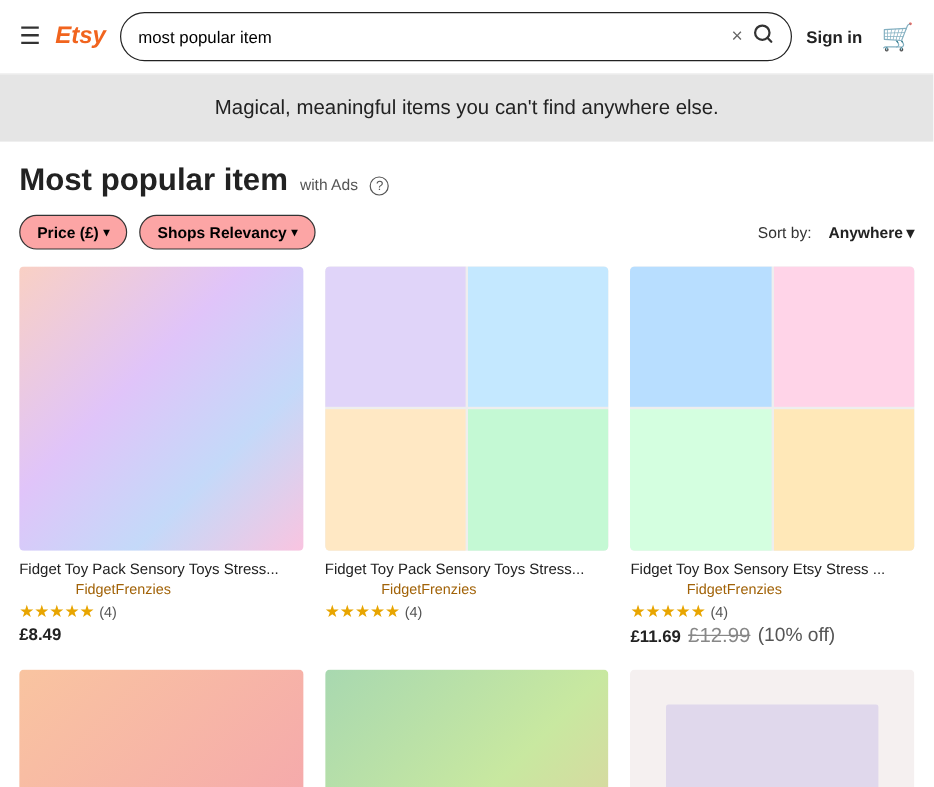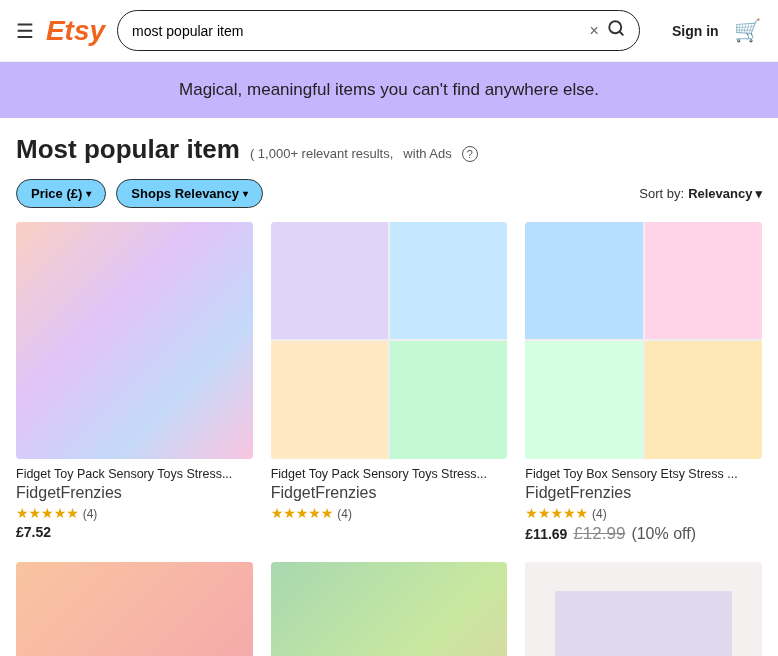--- a/index.html
+++ b/index.html
@@ -1,65 +1,65 @@
 <!DOCTYPE html>
 <html><head>
   <meta charset="utf-8">
   <style>
     * { margin: 0; padding: 0; box-sizing: border-box; }
     body { font-family: -apple-system, BlinkMacSystemFont, 'Segoe UI', Helvetica, Arial, sans-serif; font-size: 14px; background: #fff; width: 778px; overflow-x: hidden; }
 
     
     .header { display: flex; align-items: center; padding: 10px 16px; gap: 12px; border-bottom: 1px solid #eee; }
-    .logo { color: #F1641E; font-size: 28px; font-weight: bold; font-style: italic; flex-shrink: 0; }
+    .logo { color: #F1641E; font-size: 20px; font-weight: bold; font-style: italic; flex-shrink: 0; }
     .hamburger { font-size: 20px; color: #333; cursor: pointer; flex-shrink: 0; }
     .search-bar { flex: 1; display: flex; align-items: center; border: 1.5px solid #222; border-radius: 24px; padding: 8px 14px; gap: 8px; }
     .search-bar input { flex: 1; border: none; outline: none; font-size: 14px; background: transparent; }
     .search-bar .clear-btn { cursor: pointer; color: #666; font-size: 16px; }
     .search-bar .search-btn { cursor: pointer; color: #333; font-size: 18px; }
     .header-actions { display: flex; align-items: center; gap: 16px; }
-    .sign-in { font-size: 14px; font-weight: 600; color: #222; cursor: pointer; margin-left: 20px; }
+    .sign-in { font-size: 14px; font-weight: 600; color: #222; cursor: pointer; }
     .cart-icon { font-size: 22px; color: #333; cursor: pointer; }
 
     
-    .banner { background: #c4b5fd; text-align: center; padding: 18px 20px; }
+    .banner { background: #e5e5e5; text-align: center; padding: 18px 20px; }
     .banner p { font-size: 17px; color: #222; }
 
     
     .content { padding: 16px 16px 0; }
     .page-title-row { display: flex; align-items: baseline; gap: 10px; margin-bottom: 14px; }
     .page-title { font-size: 26px; font-weight: 700; color: #222; }
     .result-meta { font-size: 13px; color: #555; }
     .help-icon { display: inline-block; width: 16px; height: 16px; border-radius: 50%; border: 1.5px solid #555; text-align: center; line-height: 14px; font-size: 11px; color: #555; cursor: pointer; }
 
     
     .filter-row { display: flex; align-items: center; margin-bottom: 14px; gap: 10px; }
-    .filter-btn { border: 1.5px solid #333; border-radius: 20px; padding: 6px 14px; font-size: 13px; font-weight: 600; background: #7dd3fc; cursor: pointer; display: flex; align-items: center; gap: 4px; }
+    .filter-btn { border: 1.5px solid #333; border-radius: 20px; padding: 6px 14px; font-size: 13px; font-weight: 600; background: #fca5a5; cursor: pointer; display: flex; align-items: center; gap: 4px; }
     .filter-btn .chevron { font-size: 10px; }
-    .sort-row { margin-left: auto; display: flex; align-items: center; gap: 4px; }
+    .sort-row { margin-left: auto; display: flex; align-items: center; gap: 14px; }
     .sort-label { font-size: 13px; color: #333; }
     .sort-value { font-size: 13px; font-weight: 600; color: #222; cursor: pointer; display: flex; align-items: center; gap: 3px; }
 
     
     .product-grid { display: grid; grid-template-columns: repeat(3, 1fr); gap: 18px; }
     .product-card { cursor: pointer; }
     .product-img { width: 100%; aspect-ratio: 1; background: #eee; border-radius: 4px; overflow: hidden; margin-bottom: 8px; }
     .img-2-grid { display: grid; grid-template-columns: 1fr 1fr; grid-template-rows: 1fr 1fr; width: 100%; height: 100%; gap: 2px; }
     .img-2-grid .sq1 { background: #e8d5ff; }
     .img-2-grid .sq2 { background: #d5e8ff; }
     .img-2-grid .sq3 { background: #d5ffe8; }
     .img-2-grid .sq4 { background: #fff3d5; }
     .img-3-grid { display: grid; grid-template-columns: 1fr 1fr; grid-template-rows: 1fr 1fr; width: 100%; height: 100%; gap: 2px; }
     .img-3-grid .sq1 { background: #ffe8d5; }
     .img-3-grid .sq2 { background: #d5ffee; }
     .img-3-grid .sq3 { background: #ffd5e8; }
     .img-3-grid .sq4 { background: #e8d5ff; }
 
     .product-title { font-size: 12.5px; color: #222; margin-bottom: 3px; white-space: nowrap; overflow: hidden; text-overflow: ellipsis; }
-    .product-shop { font-size: 16px; color: #404040; margin-bottom: 3px; }
+    .product-shop { font-size: 12px; color: #a16207; margin-bottom: 3px; margin-left: 47px; }
     .price-row { display: flex; align-items: center; gap: 6px; margin-top: 3px; }
     .price { font-size: 14px; font-weight: 700; color: #222; }
     .original-price { font-size: 17px; color: #888; text-decoration: line-through; }
     .discount { font-size: 16px; color: #555; }
   </style>
 </head>
 <body>
 
 <div class="header">
   <span class="hamburger">☰</span>
@@ -81,53 +81,52 @@
 </div>
 
 <div class="banner">
   <p>Magical, meaningful items you can't find anywhere else.</p>
 </div>
 
 <div class="content">
 
   <div class="page-title-row">
     <span class="page-title">Most popular item</span>
-    <span class="result-meta">( 1,000+ relevant results,</span>
     <span class="result-meta">with Ads</span>
     <span class="help-icon">?</span>
   </div>
 
   <div class="filter-row">
     <button class="filter-btn">
       <span>Price (£)</span>
       <span class="chevron">▾</span>
     </button>
     <button class="filter-btn">
       <span>Shops Relevancy</span>
       <span class="chevron">▾</span>
     </button>
     <div class="sort-row">
       <span class="sort-label">Sort by:</span>
       <span class="sort-value">
-        <span>Relevancy</span>
+        <span>Anywhere</span>
         <span>▾</span>
       </span>
     </div>
   </div>
 
   <div class="product-grid" id="product-grid">
   <div class="product-card">
     <div class="product-img">
           <div style="width:100%;height:100%;background:linear-gradient(135deg,#f9d0c4 0%,#e0c4f9 40%,#c4d9f9 70%,#f9c4e0 100%);"></div>
         </div>
     <div class="product-title">Fidget Toy Pack Sensory Toys Stress...</div>
     <div class="product-shop">FidgetFrenzies</div>
     <div><span style="color:#E8A500;">★★★★★</span> <span style="font-size:12px;color:#555;">(4)</span></div>
     <div class="price-row">
-    <span class="price">£7.52</span>
+    <span class="price">£8.49</span>
 
   </div>
   </div>
       <div class="product-card">
     <div class="product-img">
           <div class="img-2-grid">
             <div class="sq1" style="background:#e0d4f9;"></div>
             <div class="sq2" style="background:#c4e8ff;"></div>
             <div class="sq3" style="background:#ffe8c4;"></div>
             <div class="sq4" style="background:#c4f9d4;"></div>

